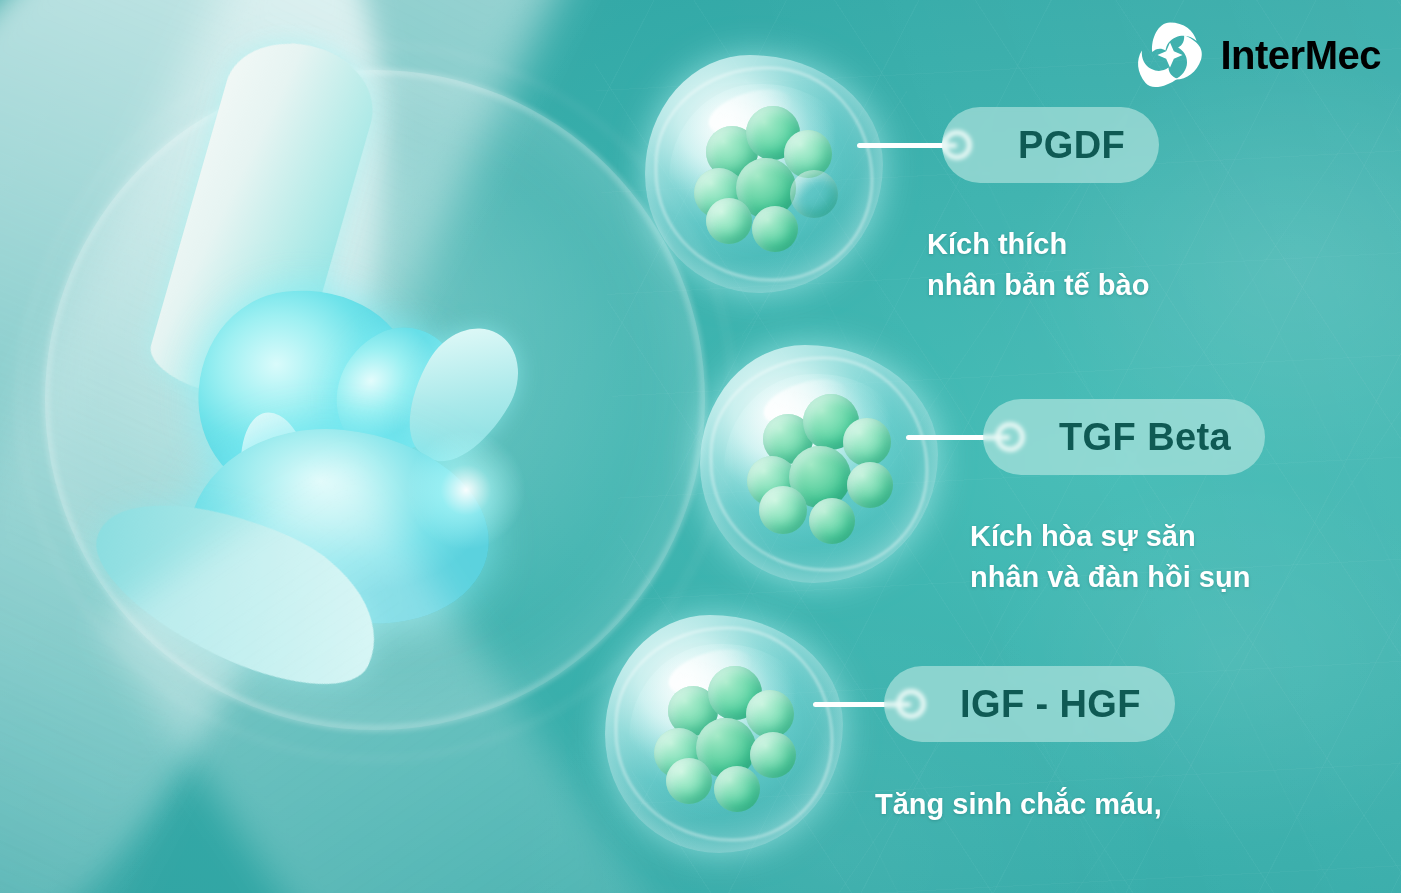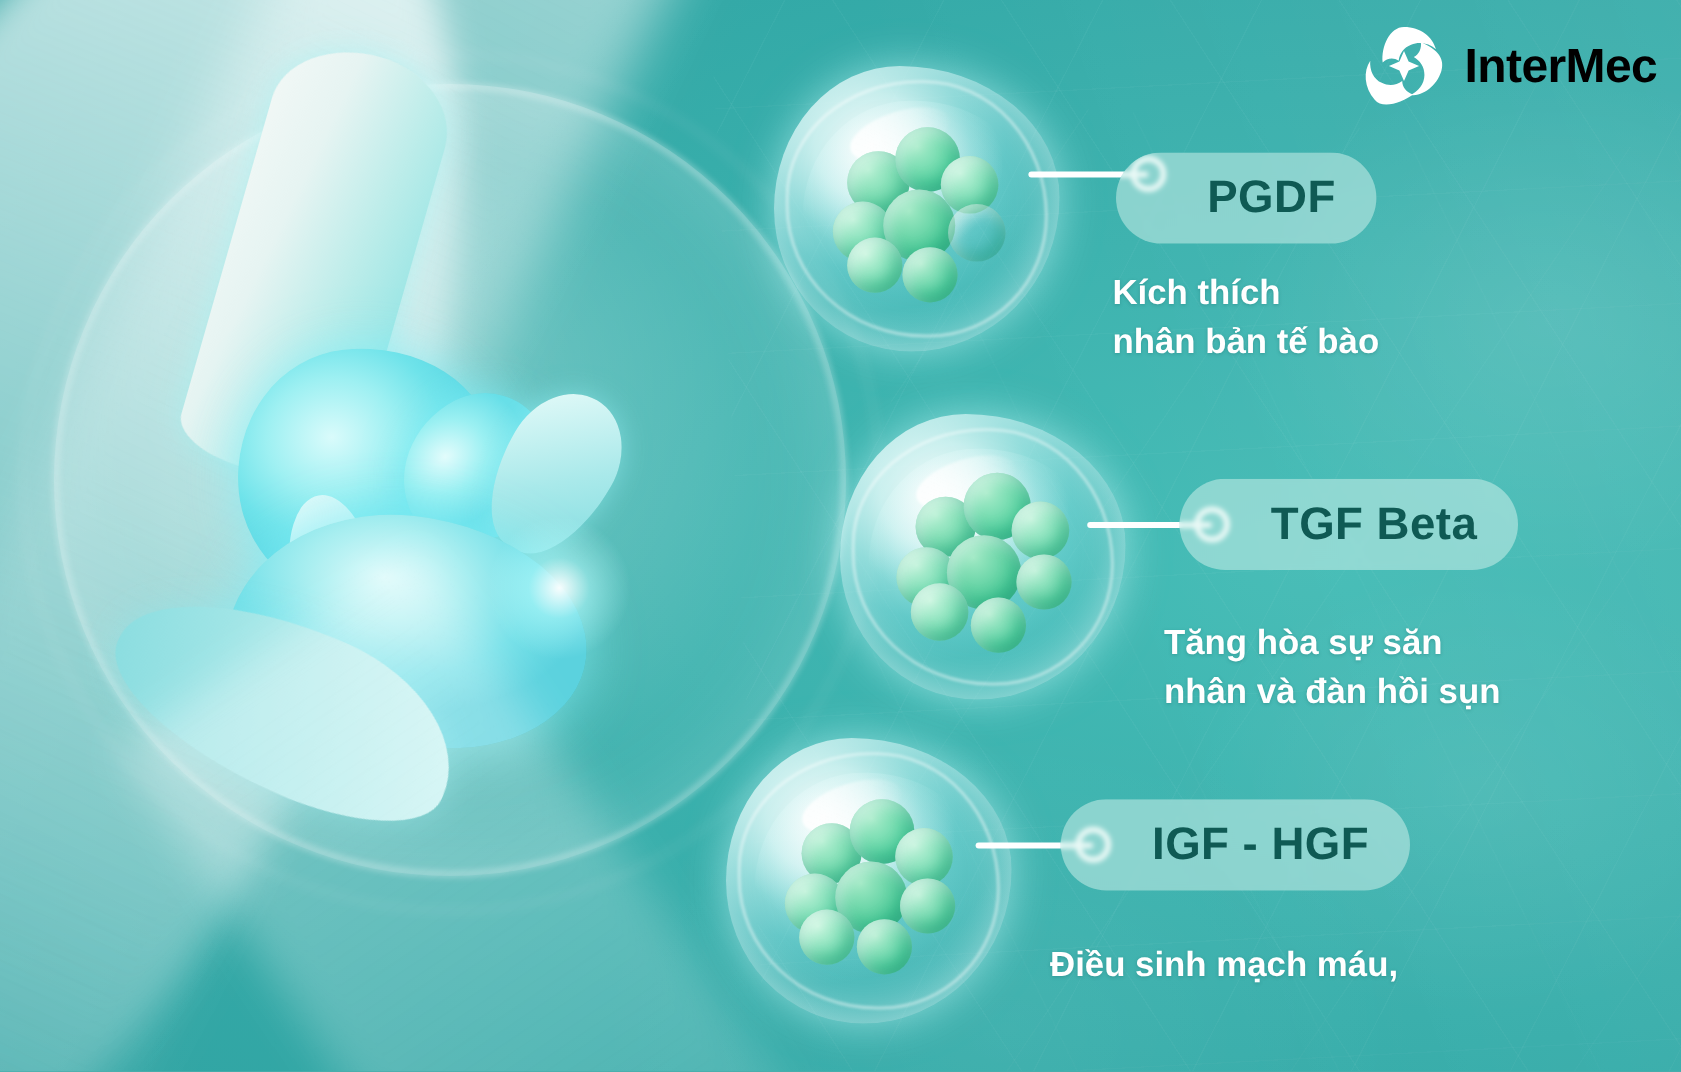--- a/index.html
+++ b/index.html
@@ -320,21 +320,21 @@
         <div class="nuc" style="left:20px;top:-44px;width:48px;height:48px;background:radial-gradient(circle at 34% 30%,#c0f3da,#72dbb0 60%,#48c697);"></div>
         <div class="nuc" style="left:-70px;top:-6px;width:50px;height:50px;background:radial-gradient(circle at 34% 30%,#bdf2d8,#6ad8ac 60%,#3ec192);"></div>
         <div class="nuc" style="left:-28px;top:-16px;width:60px;height:60px;background:radial-gradient(circle at 36% 30%,#9fe9c4,#4ecb99 60%,#2db183);"></div>
         <div class="nuc" style="left:26px;top:-4px;width:48px;height:48px;background:radial-gradient(circle at 34% 30%,#b8f0d5,#63d4a6 60%,#3bbd8e;"></div>
         <div class="nuc" style="left:-58px;top:24px;width:46px;height:46px;background:radial-gradient(circle at 34% 30%,#c6f5dd,#74dcb1 60%,#4bc79a);"></div>
         <div class="nuc" style="left:-12px;top:32px;width:46px;height:46px;background:radial-gradient(circle at 34% 30%,#b0edcf,#5ad2a3 60%,#35b98a);"></div>
       </div>
     </div>
     <div class="connector" style="left:212px; top:88px; width:100px;"></div>
     <div class="conn-ring" style="left:297px; top:75px;"></div>
-    <div class="pill" style="left:285px; top:52px;margin-top:20px;">
+    <div class="pill" style="left:297px; top:52px;">
       <span class="pill-label">PGDF</span>
     </div>
     <div class="caption" style="left:282px; top:150px;">
       <div>Kích thích</div>
       <div>nhân bản tế bào</div>
     </div>
   </div>
 
   <div class="callout" style="left:700px; top:345px;">
     <div class="cell" style="position:absolute;left:0;top:0;">
@@ -352,21 +352,21 @@
         <div class="nuc" style="left:-60px;top:22px;width:48px;height:48px;background:radial-gradient(circle at 34% 30%,#c6f5dd,#74dcb1 60%,#4bc79a);"></div>
         <div class="nuc" style="left:-10px;top:34px;width:46px;height:46px;background:radial-gradient(circle at 34% 30%,#b0edcf,#5ad2a3 60%,#35b98a);"></div>
       </div>
     </div>
     <div class="connector" style="left:206px; top:90px; width:104px;"></div>
     <div class="conn-ring" style="left:295px; top:77px;"></div>
     <div class="pill" style="left:283px; top:54px;">
       <span class="pill-label">TGF Beta</span>
     </div>
     <div class="caption" style="left:270px; top:152px;">
-      <div>Tăng hòa sự săn</div>
+      <div>Kích hòa sự săn</div>
       <div>nhân và đàn hồi sụn</div>
     </div>
   </div>
 
   <div class="callout" style="left:605px; top:615px;">
     <div class="cell" style="position:absolute;left:0;top:0;">
       <div class="membrane"></div>
       <div class="membrane-2"></div>
       <div class="membrane-3"></div>
       <div class="memb-hilite"></div>
@@ -380,17 +380,17 @@
         <div class="nuc" style="left:-58px;top:24px;width:46px;height:46px;background:radial-gradient(circle at 34% 30%,#c6f5dd,#74dcb1 60%,#4bc79a);"></div>
         <div class="nuc" style="left:-10px;top:32px;width:46px;height:46px;background:radial-gradient(circle at 34% 30%,#b0edcf,#5ad2a3 60%,#35b98a);"></div>
       </div>
     </div>
     <div class="connector" style="left:208px; top:87px; width:98px;"></div>
     <div class="conn-ring" style="left:291px; top:74px;"></div>
     <div class="pill" style="left:279px; top:51px;text-align:right;">
       <span class="pill-label">IGF - HGF</span>
     </div>
     <div class="caption" style="left:270px; top:150px;">
-      <div>Điều sinh mạch máu,</div>
+      <div>Tăng sinh chắc máu,</div>
     </div>
   </div>
 
 </div>
 
 </body></html>

